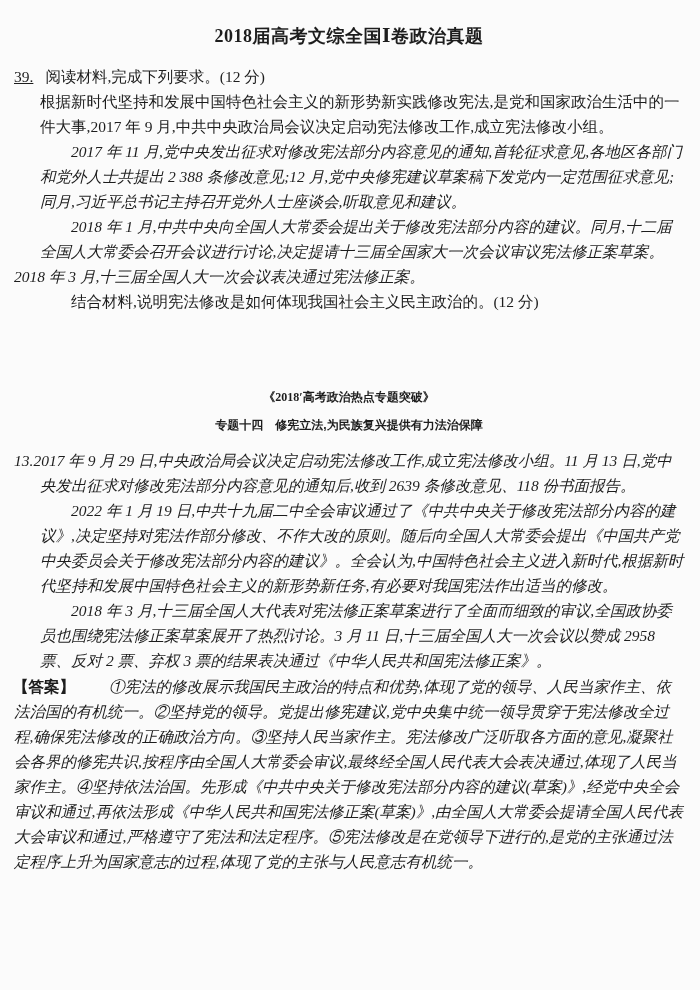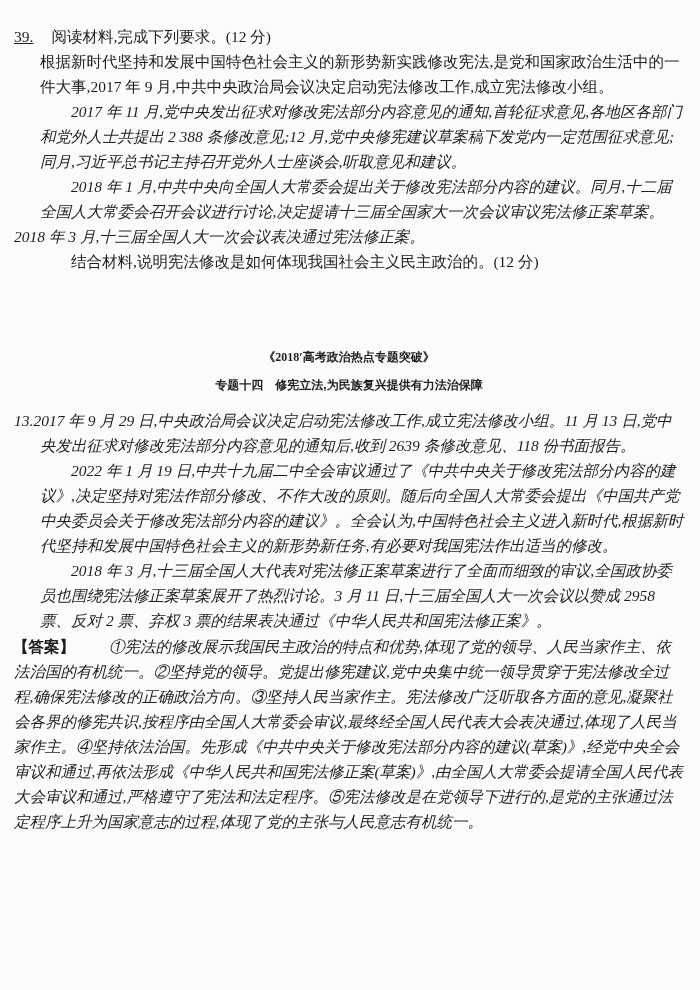--- a/index.html
+++ b/index.html
@@ -19,21 +19,21 @@
     text-align: center;
     font-size: 18px;
     font-weight: bold;
     line-height: 24px;
     margin-bottom: 16px;
     letter-spacing: 0.5px;
   }
 
   
   .stem-line { text-indent: 0; }
-  .stem-line .q-number { margin-right: 18px; text-decoration: underline; }
+  .stem-line .q-number { margin-right: 12px; text-decoration: underline; }
   .material { margin-left: 26px; }
   .material p { text-indent: 2em; }
   .material p.no-indent { text-indent: 0; }
   .material p.outdent { margin-left: -26px; text-indent: 0; }
   .slant { font-style: italic; }
   .upright { font-style: normal; }
 
   
   .booklet { margin-top: 72px; text-align: center; }
   .booklet-series {
@@ -64,20 +64,21 @@
     font-style: normal;
     margin-left: 8px;
   }
   .answer .answer-text { font-style: italic; margin-left: 34px; }
 </style>
 </head>
 <body>
 
 <div class="page">
 
+  <h1 class="doc-title">2018届高考文综全国Ⅰ卷政治真题</h1>
 
   <section>
     <p class="stem-line"><span class="q-number">39.</span><span>阅读材料,完成下列要求。(12 分)</span></p>
     <div class="material">
       <p class="no-indent upright">根据新时代坚持和发展中国特色社会主义的新形势新实践修改宪法,是党和国家政治生活中的一件大事,2017 年 9 月,中共中央政治局会议决定启动宪法修改工作,成立宪法修改小组。</p>
       <p class="slant">2017 年 11 月,党中央发出征求对修改宪法部分内容意见的通知,首轮征求意见,各地区各部门和党外人士共提出 2 388 条修改意见;12 月,党中央修宪建议草案稿下发党内一定范围征求意见;同月,习近平总书记主持召开党外人士座谈会,听取意见和建议。</p>
       <p class="slant">2018 年 1 月,中共中央向全国人大常委会提出关于修改宪法部分内容的建议。同月,十二届全国人大常委会召开会议进行讨论,决定提请十三届全国家大一次会议审议宪法修正案草案。</p>
       <p class="outdent slant">2018 年 3 月,十三届全国人大一次会议表决通过宪法修正案。</p>
       <p class="upright">结合材料,说明宪法修改是如何体现我国社会主义民主政治的。(12 分)</p>
     </div>

